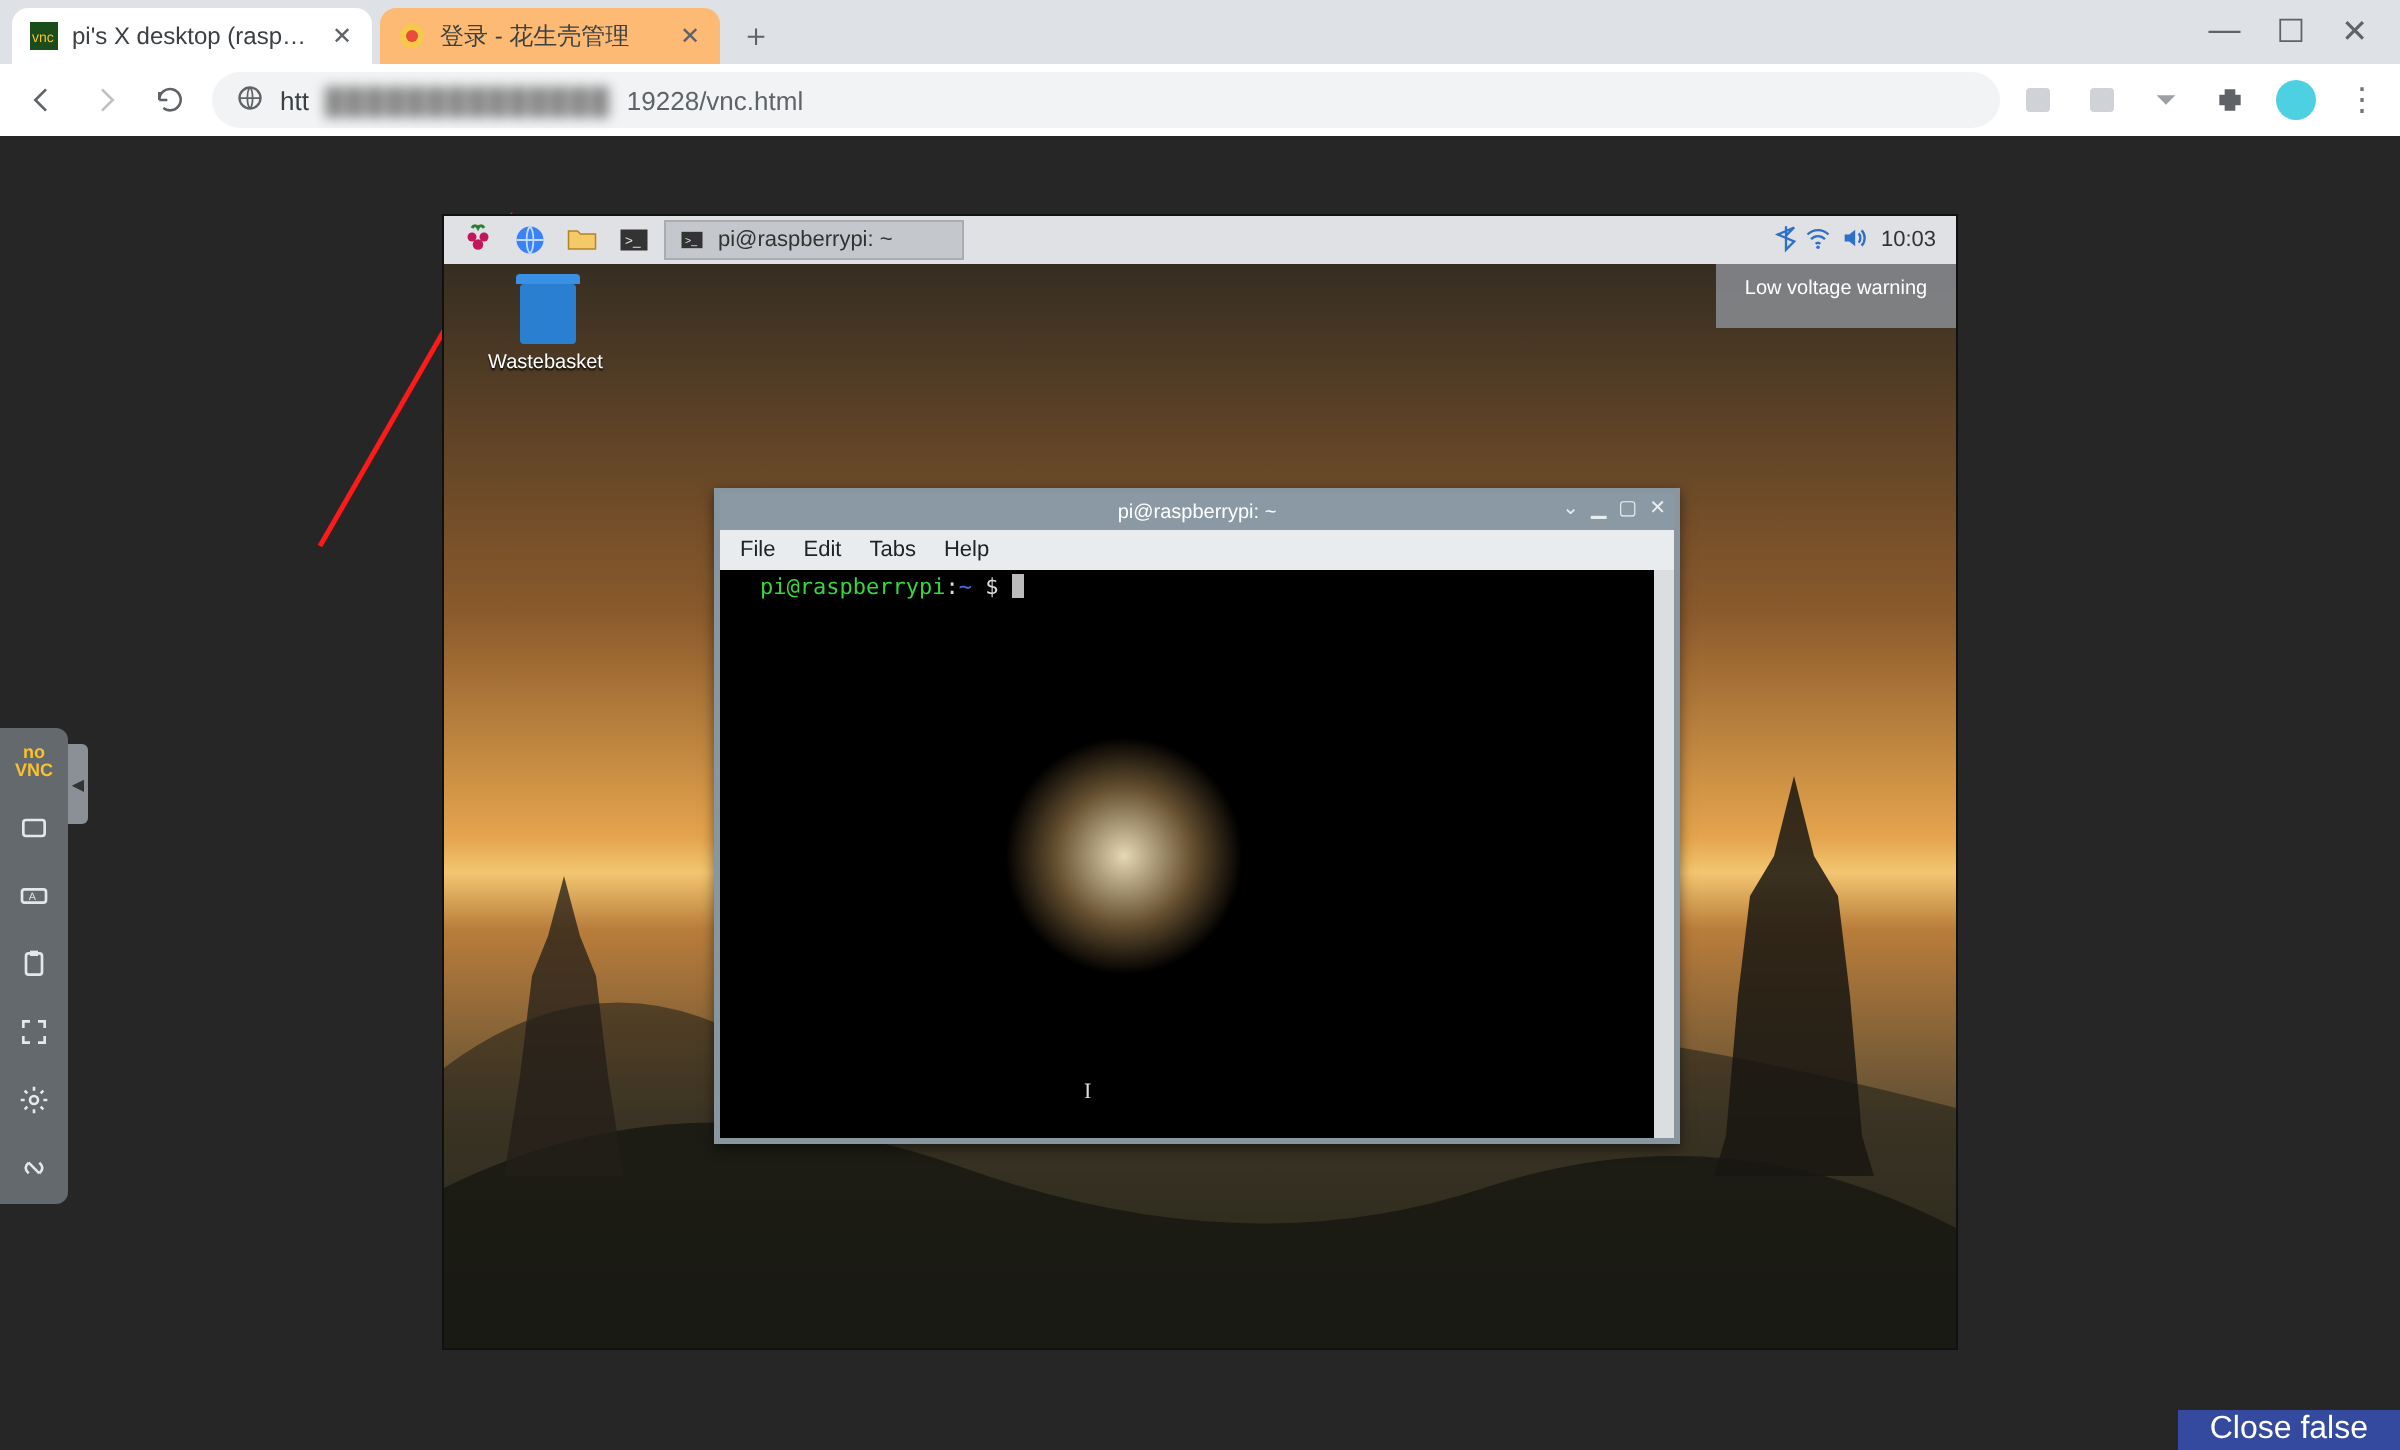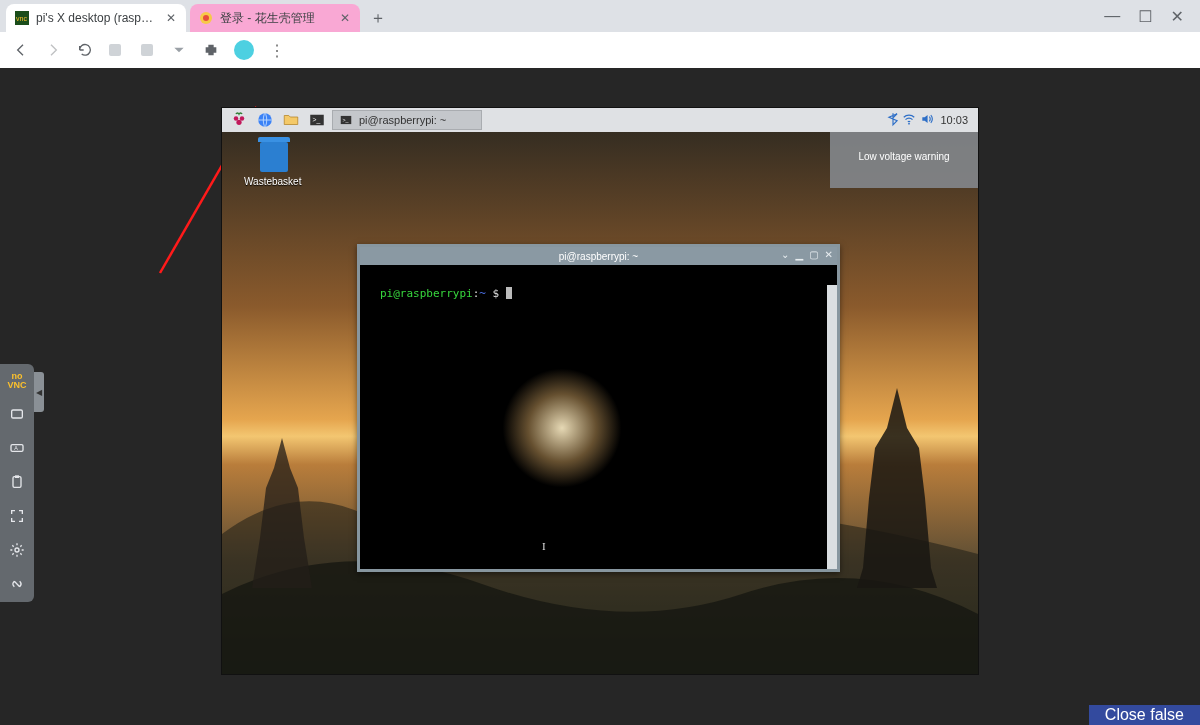--- a/index.html
+++ b/index.html
@@ -9,21 +9,21 @@
     background: #fff; overflow: hidden; position: relative;
   }
   
   .chrome { background: #fff; }
   .tab-strip {
     height: 32px; background: #dee1e6; display: flex; align-items: flex-end;
     padding-left: 6px; position: relative;
   }
   .tab {
     height: 28px; min-width: 170px; max-width: 180px;
-    background: #f9a8d4; border-radius: 8px 8px 0 0;
+    background: #fdba74; border-radius: 8px 8px 0 0;
     display: flex; align-items: center; padding: 0 8px; margin-right: 4px;
     font-size: 12px; color: #3c4043; gap: 6px; cursor: pointer;
   }
   .tab.active { background: #fff; }
   .tab .favicon { width: 16px; height: 16px; display:flex; align-items:center; justify-content:center; }
   .tab .tab-title { flex: 1; overflow: hidden; text-overflow: ellipsis; white-space: nowrap; }
   .tab .tab-close { width: 14px; height: 14px; display: flex; align-items:center; justify-content:center; color:#5f6368; }
   .new-tab { width: 28px; height: 28px; display:flex; align-items:center; justify-content:center; color:#5f6368; cursor:pointer; }
   .win-controls { position:absolute; right:4px; top:0; height:32px; display:flex; align-items:center; gap:18px; color:#5f6368; padding-right:12px; }
   .toolbar { height: 36px; display:flex; align-items:center; padding: 0 10px; gap:10px; background:#fff; }
@@ -67,22 +67,22 @@
   }
   .menubar .mb-btn { width:22px; height:20px; display:flex; align-items:center; justify-content:center; cursor:pointer; }
   .menubar .mb-task {
     height:20px; background:#c4c7cb; display:flex; align-items:center; padding:0 6px; gap:6px; font-size:11px; color:#333; min-width:150px; cursor:pointer; border:1px solid #a9acb0;
   }
   .menubar .spacer { flex:1; }
   .menubar .tray { display:flex; align-items:center; color:#2e6fc7; }
   .menubar .clock { color:#333; padding:0 4px; }
   
   .notif {
-    position:absolute; right:0; top:24px; width:148px; background:rgba(130,134,138,0.92);
-    color:#fff; font-size:10px; padding:18px 8px; text-align:center; line-height:14px;
+    position:absolute; right:0; top:24px; width:120px; background:rgba(130,134,138,0.92);
+    color:#fff; font-size:10px; padding:6px 8px; text-align:center; line-height:14px;
   }
   
   .wastebasket { position:absolute; left:22px; top:34px; width:60px; text-align:left; color:#fff; font-size:10px; text-shadow:0 1px 1px #000; cursor:pointer; }
   .wastebasket .bin {
     width:28px; height:30px; margin:0 auto 4px; background:#2b7fd1;
     border-radius:2px; position:relative;
   }
   .wastebasket .bin::before {
     content:""; position:absolute; top:-5px; left:-2px; right:-2px; height:5px; background:#3a91e3; border-radius:2px 2px 0 0;
   }
@@ -163,20 +163,31 @@
     </div>
     <div class="nav-btn" style="opacity:.4">
       <svg width="16" height="16" viewBox="0 0 24 24">
           <path d="M9 4l8 8-8 8" stroke="#5f6368" stroke-width="2" fill="none"></path>
         </svg>
     </div>
     <div class="nav-btn">
       <svg width="16" height="16" viewBox="0 0 24 24">
           <path d="M4 12a8 8 0 1 1 3 6M4 12V6m0 6h6" stroke="#5f6368" stroke-width="2" fill="none"></path>
         </svg>
+    </div>
+    <div class="omnibox">
+      <span>
+        <svg width="14" height="14" viewBox="0 0 24 24">
+            <circle cx="12" cy="12" r="9" stroke="#5f6368" stroke-width="2" fill="none"></circle>
+            <path d="M3 12h18M12 3c3 3 3 15 0 18M12 3c-3 3-3 15 0 18" stroke="#5f6368" stroke-width="1.5" fill="none"></path>
+          </svg>
+      </span>
+      <span>htt</span>
+      <span class="url-blur">██████████████</span>
+      <span class="url-suffix">19228/vnc.html</span>
     </div>
     <div class="ext-area">
       <span class="ext-icon">
           <svg width="16" height="16">
             <rect x="2" y="2" width="12" height="12" rx="2" fill="#cfd3d7"></rect>
           </svg>
         </span>
       <span class="ext-icon">
           <svg width="16" height="16">
             <rect x="2" y="2" width="12" height="12" rx="2" fill="#cfd3d7"></rect>
@@ -332,20 +343,26 @@
     <div class="termwin">
       <div class="term-titlebar">
         <span>pi@raspberrypi: ~</span>
         <div class="twin-ctrl">
           <span>⌄</span>
           <span>▁</span>
           <span>▢</span>
           <span>✕</span>
         </div>
       </div>
+      <div class="term-menu">
+        <span>File</span>
+        <span>Edit</span>
+        <span>Tabs</span>
+        <span>Help</span>
+      </div>
       <div class="term-body">
         <span class="host">pi@raspberrypi</span><span class="colon">:</span><span class="path">~</span><span class="prompt"> $ </span><span class="term-cursor"></span>
         <span class="term-caret">I</span>
       </div>
       <div class="term-scroll"></div>
     </div>
   </div>
 
   <div class="footer-status">
     <span>Close false</span>

